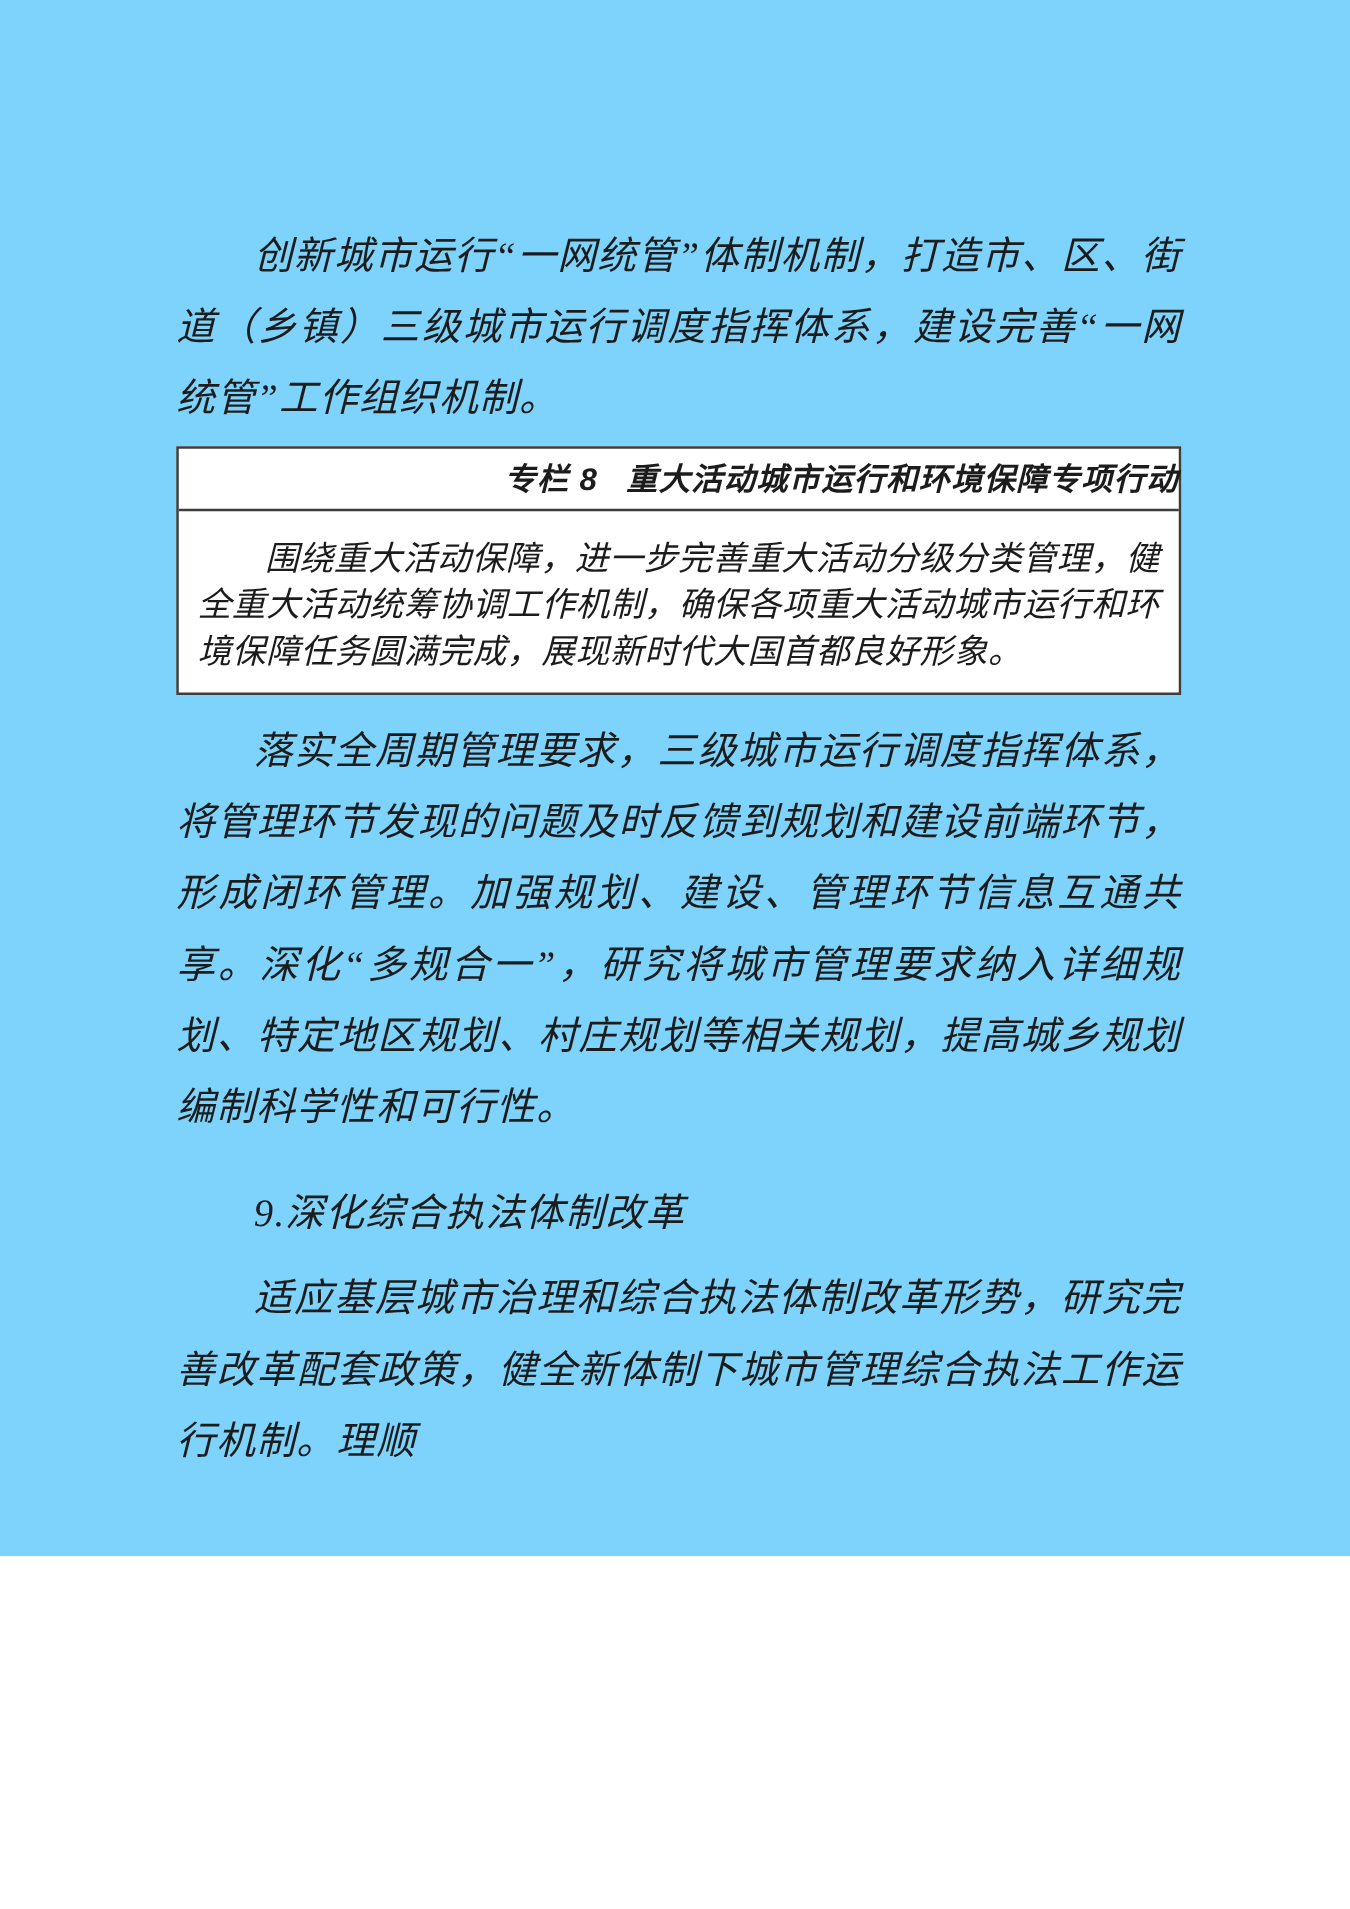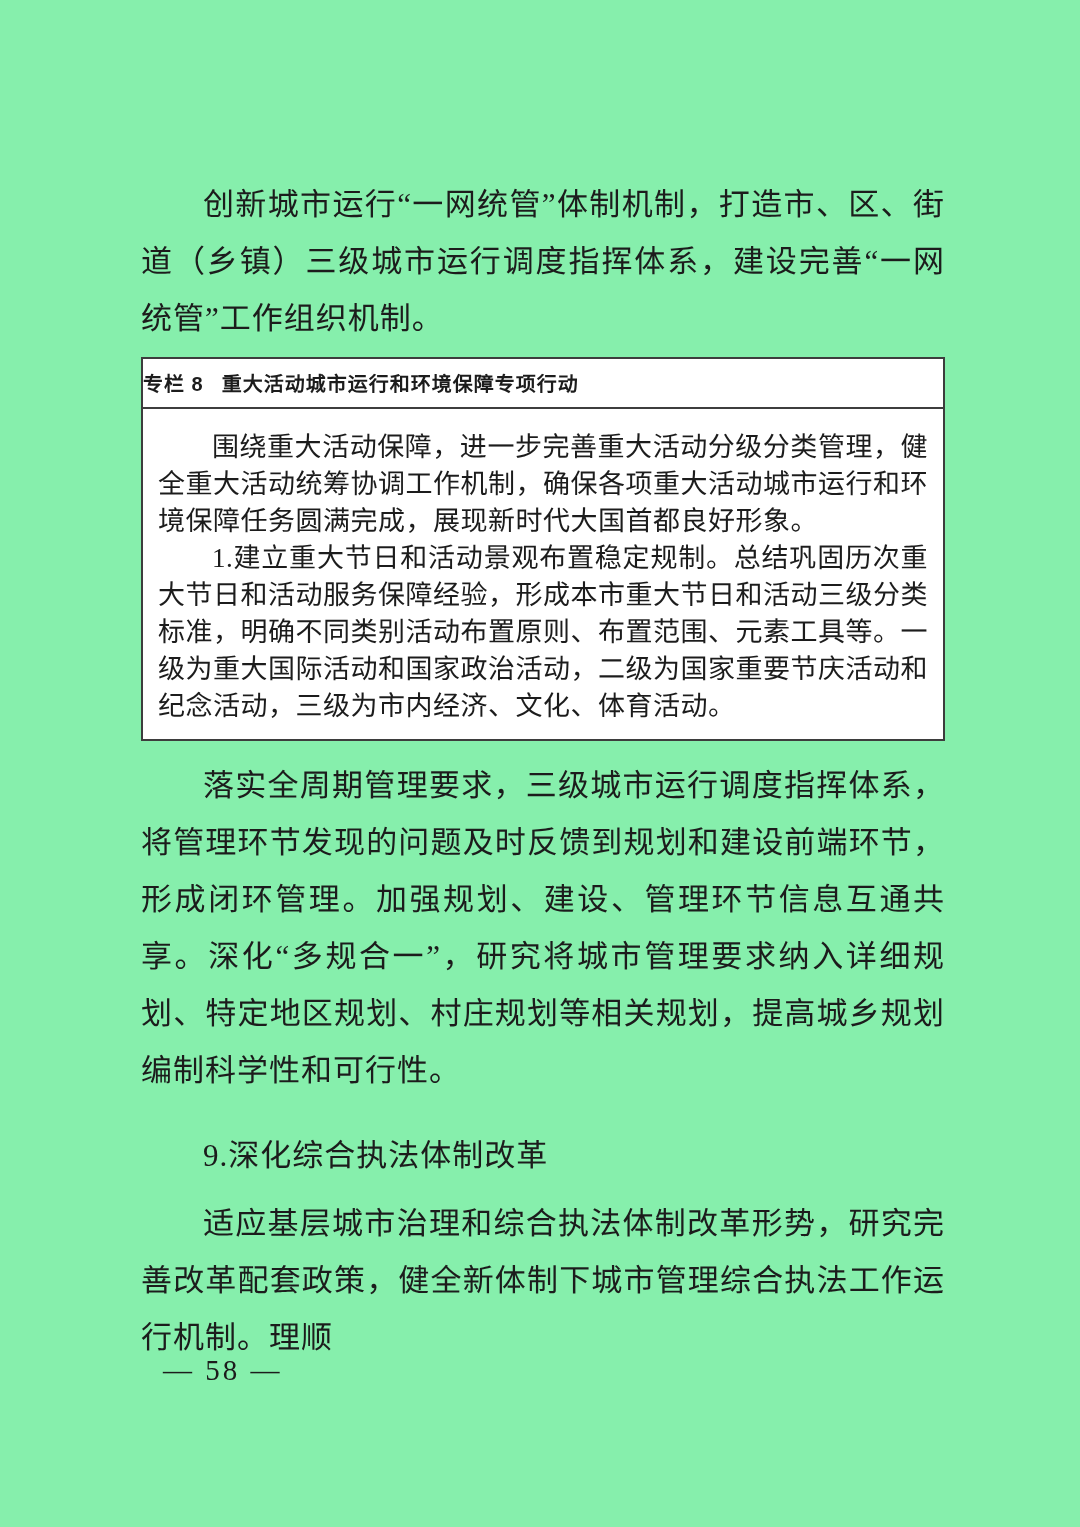--- a/index.html
+++ b/index.html
@@ -3,25 +3,26 @@
 <meta charset="utf-8">
 <style>
   html, body {
     margin: 0;
     padding: 0;
     background: #ffffff;
   }
   .page {
     position: relative;
     width: 1080px;
-    height: 1527px;
-    background: #86efac;
+    height: 1245px;
+    background: #7dd3fc;
     color: #1c1c1c;
     font-family: "Liberation Serif", "DejaVu Serif", serif;
     overflow: hidden;
+    font-style: italic;
   }
   .content {
     position: absolute;
     left: 141px;
     top: 176px;
     width: 804px;
   }
   .body-para {
     margin: 0;
     font-size: 31px;
@@ -29,24 +30,24 @@
     text-align: justify;
     text-indent: 2em;
     letter-spacing: 1px;
   }
   .special-box {
     margin-top: 10px;
     border: 2px solid #3d3d3d;
     background: #ffffff;
   }
   .box-title-row {
-    text-align: left;
+    text-align: right;
     font-family: "Liberation Sans", "DejaVu Sans", sans-serif;
     font-weight: bold;
-    font-size: 20px;
+    font-size: 25px;
     line-height: 30px;
     padding: 10px 0 8px 0;
     border-bottom: 2px solid #3d3d3d;
     letter-spacing: 1px;
   }
   .box-label {
     margin-right: 0.9em;
   }
   .box-body {
     padding: 20px 15px 14px 15px;
@@ -87,21 +88,20 @@
   <div class="content">
 
     <p class="body-para">创新城市运行“一网统管”体制机制，打造市、区、街道（乡镇）三级城市运行调度指挥体系，建设完善“一网统管”工作组织机制。</p>
 
     <div class="special-box">
       <div class="box-title-row">
         <span class="box-label">专栏 8</span><span>重大活动城市运行和环境保障专项行动</span>
       </div>
       <div class="box-body">
         <p>围绕重大活动保障，进一步完善重大活动分级分类管理，健全重大活动统筹协调工作机制，确保各项重大活动城市运行和环境保障任务圆满完成，展现新时代大国首都良好形象。</p>
-        <p>1.建立重大节日和活动景观布置稳定规制。总结巩固历次重大节日和活动服务保障经验，形成本市重大节日和活动三级分类标准，明确不同类别活动布置原则、布置范围、元素工具等。一级为重大国际活动和国家政治活动，二级为国家重要节庆活动和纪念活动，三级为市内经济、文化、体育活动。</p>
       </div>
     </div>
 
 
     <p class="body-para section-para">落实全周期管理要求，三级城市运行调度指挥体系，将管理环节发现的问题及时反馈到规划和建设前端环节，形成闭环管理。加强规划、建设、管理环节信息互通共享。深化“多规合一”，研究将城市管理要求纳入详细规划、特定地区规划、村庄规划等相关规划，提高城乡规划编制科学性和可行性。</p>
 
     <h3 class="section-heading">9.深化综合执法体制改革</h3>
 
     <p class="body-para section-para">适应基层城市治理和综合执法体制改革形势，研究完善改革配套政策，健全新体制下城市管理综合执法工作运行机制。理顺</p>
 

